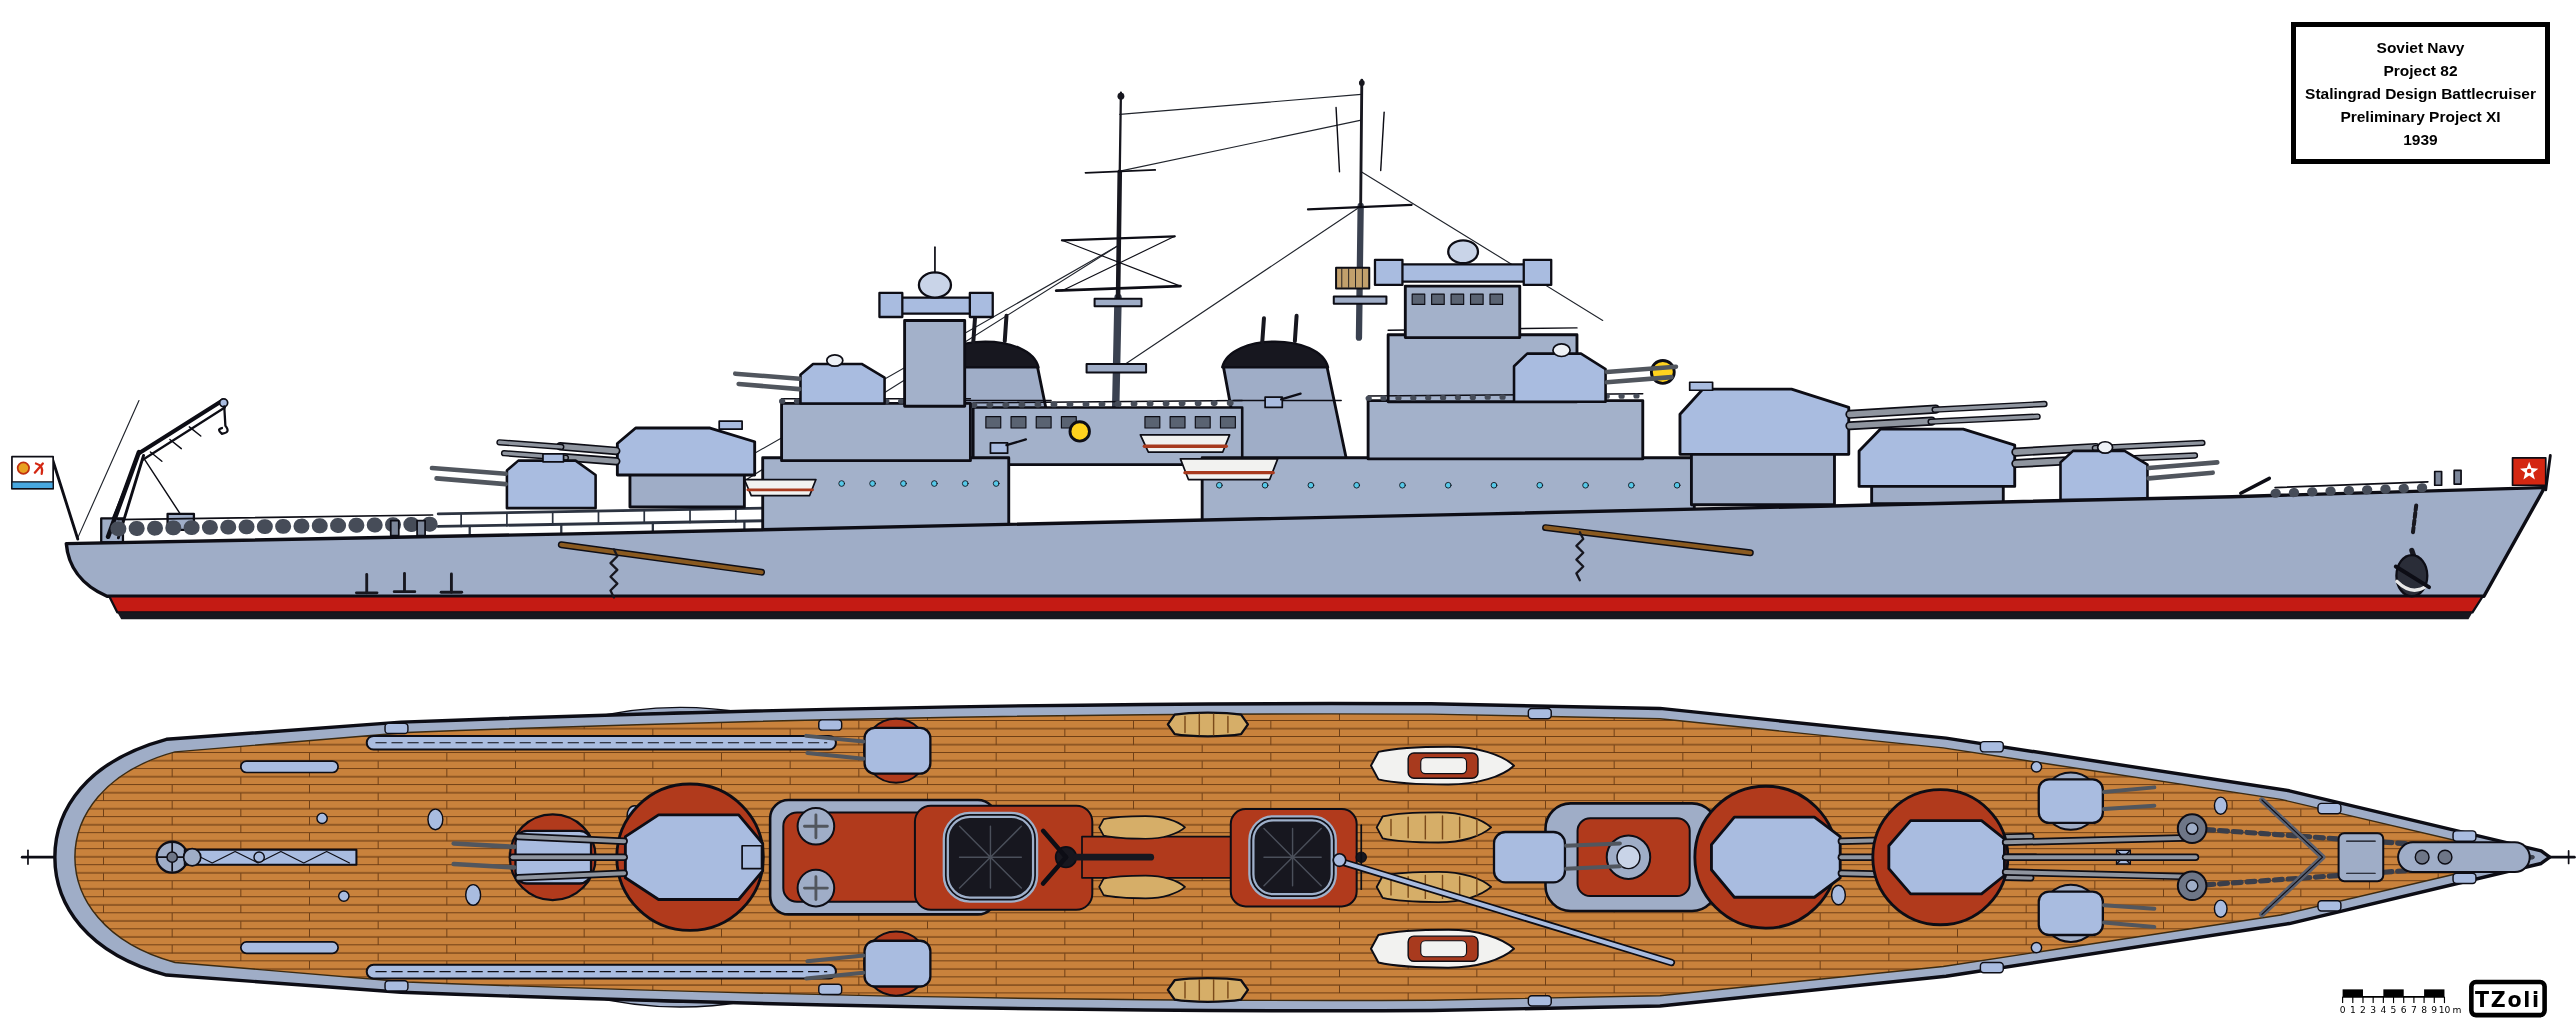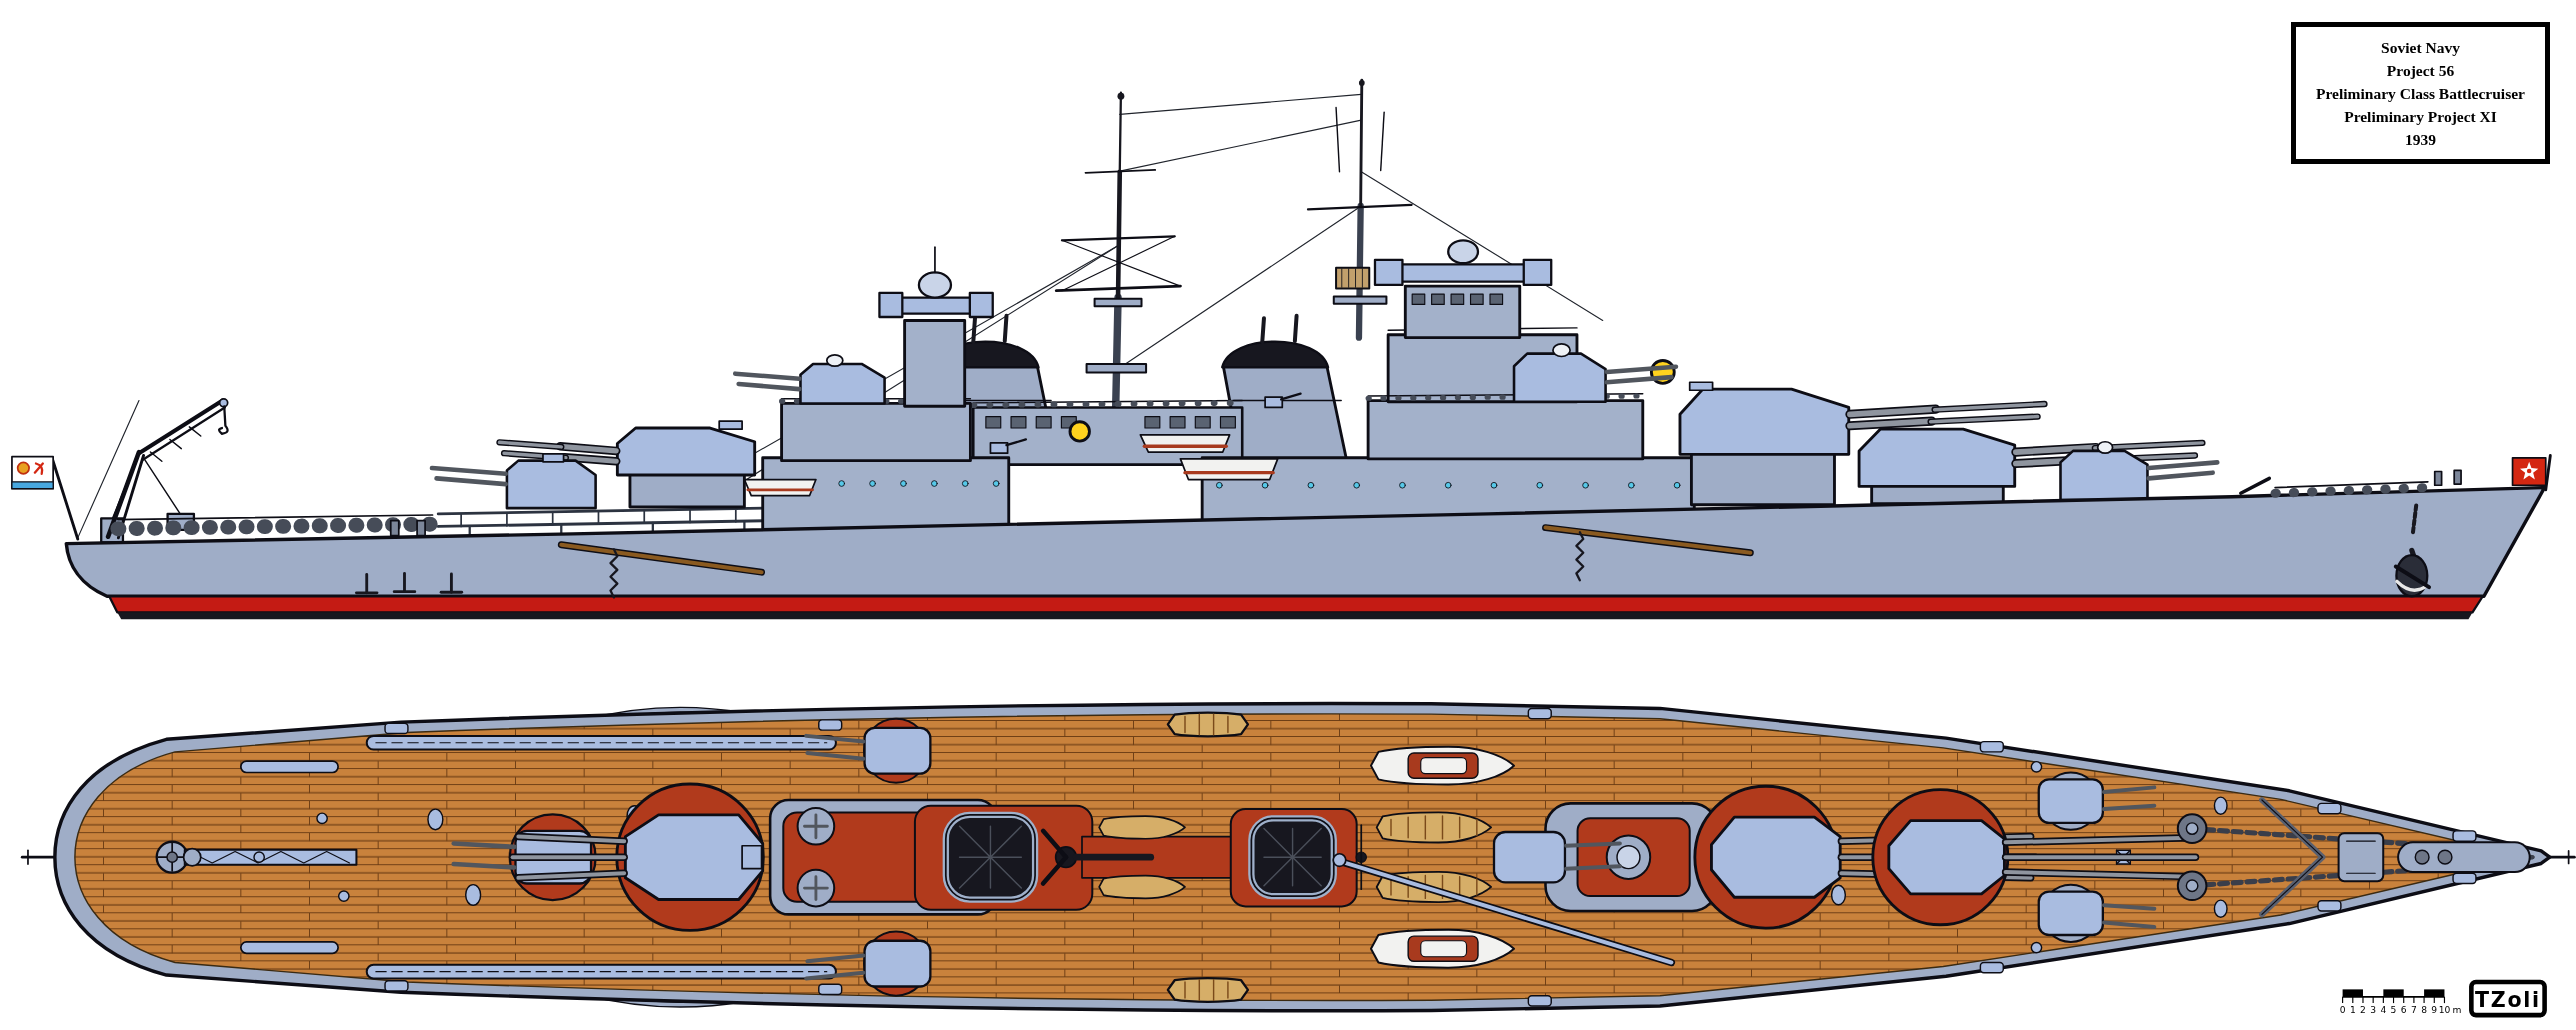--- a/index.html
+++ b/index.html
@@ -5,21 +5,21 @@
   html,body{margin:0;padding:0;background:#ffffff;}
   .canvas{position:relative;width:2576px;height:1030px;background:#ffffff;overflow:hidden;
           font-family:"Liberation Sans", sans-serif;}
   .canvas > svg{position:absolute;left:0;top:0;}
   .title-box{
     position:absolute;left:2291px;top:22px;width:259px;height:142px;
     border:5.7px solid #000;background:#ffffff;box-sizing:border-box;
     display:flex;flex-direction:column;justify-content:center;align-items:center;
     text-align:center;font-weight:bold;color:#000;
     font-size:15.5px;line-height:23px;letter-spacing:0px;
-    font-family:Liberation Serif, serif;
+    font-family:Liberation Sans, sans-serif;
   }
   .sig-text{font-family:"DejaVu Sans", sans-serif;font-weight:bold;letter-spacing:3px;}
   .tick-num{font-family:"DejaVu Sans", sans-serif;font-size:16px;}
 </style>
 </head>
 <body>
 
 <div class="canvas">
 
 <svg width="2576" height="1030" viewBox="0 0 4500 1800">
@@ -630,20 +630,20 @@
 </g>
 
 <g>
   <rect x="4318" y="1716" width="128" height="58" rx="8" fill="#ffffff" stroke="#000" stroke-width="8"></rect>
   <text x="4382" y="1760" text-anchor="middle" class="sig-text" font-size="36" fill="#000">TZoli</text>
 </g>
 </svg>
 
 <div class="title-box">
   <div>Soviet Navy</div>
-  <div>Project 56</div>
-  <div>Preliminary Class Battlecruiser</div>
+  <div>Project 82</div>
+  <div>Stalingrad Design Battlecruiser</div>
   <div>Preliminary Project XI</div>
   <div>1939</div>
 </div>
 
 </div>
 
 
 </body></html>

